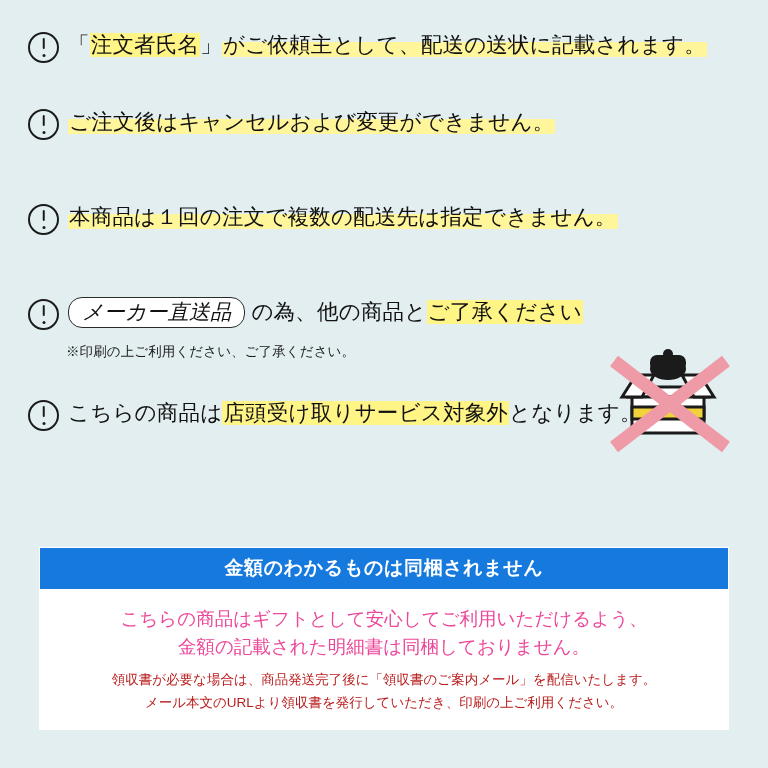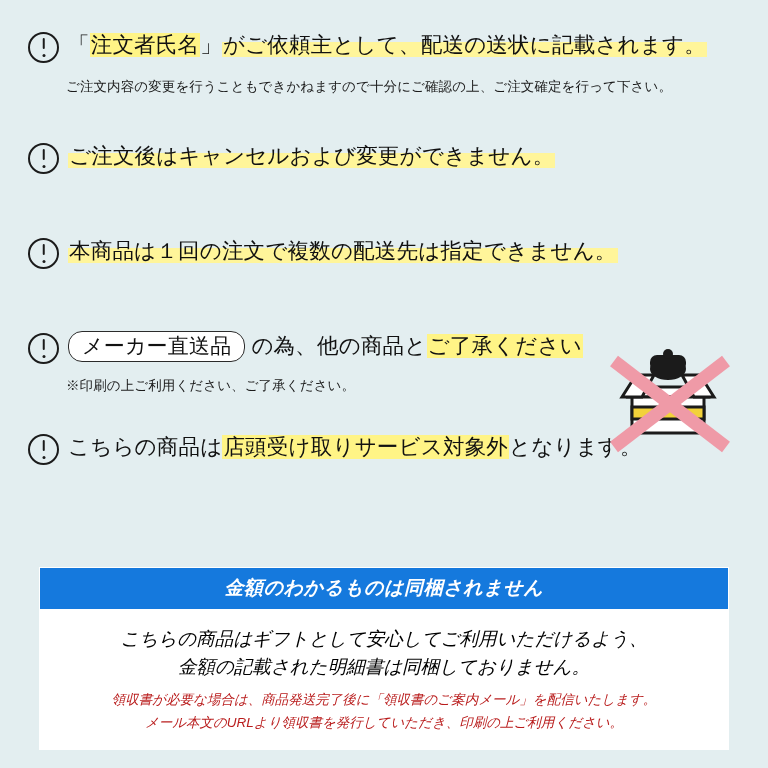--- a/index.html
+++ b/index.html
@@ -96,79 +96,78 @@
 
   .boxed {
     display: inline-block;
     border: 1.6px solid #2b2b2b;
     background: #fff;
     border-radius: 14px;
     padding: 1px 13px 2px 13px;
     margin-right: 6px;
     font-size: 21px;
     line-height: 26px;
+    font-style: italic;
   }
 
   
   .stamp {
     position: absolute;
     right: 22px;
     top: 345px;
     width: 136px;
     height: 112px;
   }
   .stamp svg { display: block; }
 
   
   .panel {
     position: absolute;
     left: 40px;
-    top: 568px;
+    top: 548px;
     width: 688px;
     background: #fff;
     box-shadow: 0 0 0 1px #fff;
-    font-style: italic;
   }
   .panel-head {
     background: #1579dd;
     color: #fff;
     text-align: center;
     font-size: 19px;
     font-weight: 700;
     letter-spacing: 0.6px;
     padding: 7px 0 8px 0;
   }
   .panel-body {
     text-align: center;
     padding: 16px 10px 16px 10px;
   }
   .panel-body .big {
     font-size: 18.5px;
     line-height: 28px;
-    color: #000000;
+    color: #ec4899;
     font-weight: 500;
   }
   .panel-body .small {
     font-size: 13.5px;
     line-height: 21px;
     color: #b91c1c;
     margin-top: 8px;
   }
 </style>
 </head>
 <body>
 
 <div class="page">
 
   <div class="notice" id="n1">
     <div class="notice-line">
       <div class="excl"></div>
       <div class="txt">「<span class="hl-full">注文者氏名</span>」<span class="hl">がご依頼主として、配送の送状に記載されます。</span></div>
     </div>
-    <div class="sub">ご注文内容の変更を行うこともできかねますので十分にご確認の上、ご注文確定を行って下さい。</div>
   </div>
 
   <div class="notice" id="n2">
     <div class="notice-line">
       <div class="excl"></div>
       <div class="txt"><span class="hl">ご注文後はキャンセルおよび変更ができません。</span></div>
     </div>
   </div>
 
   <div class="notice" id="n3">

